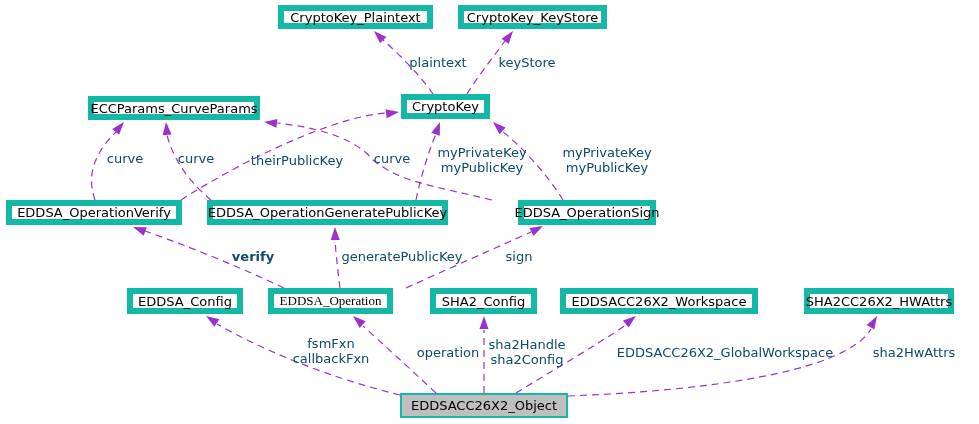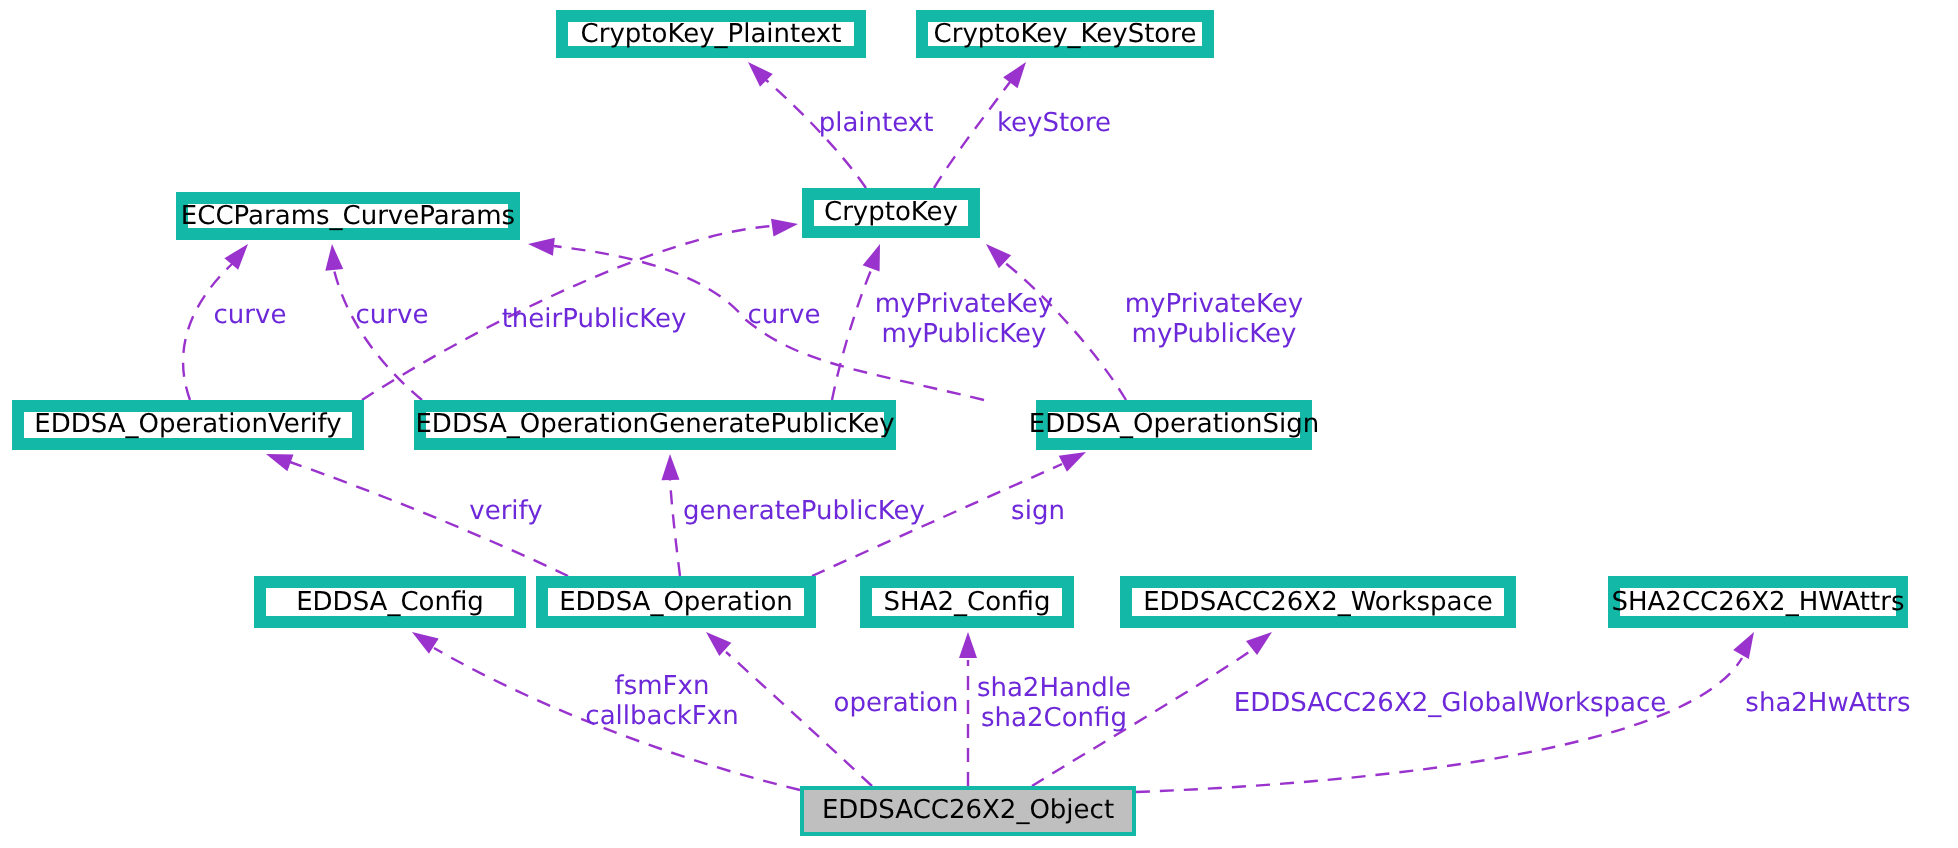--- a/index.html
+++ b/index.html
@@ -24,21 +24,21 @@
   }
   .node.highlighted{
     background:#bfbfbf;
     border-width:2px;
   }
   .edge-label{
     position:absolute;
     transform:translate(-50%,-50%);
     font-size:13px;
     line-height:15px;
-    color:#6d28d9;
+    color:#0c4a6e;
     text-align:center;
     white-space:pre-line;
     pointer-events:none;
   }
 </style>
 </head>
 <body>
 
 <div id="canvas">
   <svg id="edge-layer" width="979" height="424" viewBox="0 0 979 424" xmlns="http://www.w3.org/2000/svg">
@@ -76,39 +76,39 @@
       <polygon points="877,316 874.39711431703,329.5083302491977 866.60288568297,325.0083302491977" fill="#9a32cd"></polygon>
     </svg>
   <div id="node-layer">
       <div class="node" style="left: 278px; top: 5px; width: 155px; height: 24px;">CryptoKey_Plaintext</div>
       <div class="node" style="left: 458px; top: 5px; width: 149px; height: 24px;">CryptoKey_KeyStore</div>
       <div class="node" style="left: 401px; top: 94px; width: 89px; height: 25px;">CryptoKey</div>
       <div class="node" style="left: 88px; top: 96px; width: 172px; height: 24px;">ECCParams_CurveParams</div>
       <div class="node" style="left: 6px; top: 200px; width: 176px; height: 25px;">EDDSA_OperationVerify</div>
       <div class="node" style="left: 207px; top: 200px; width: 241px; height: 25px;">EDDSA_OperationGeneratePublicKey</div>
       <div class="node" style="left: 492px; top: 200px; width: 138px; height: 25px; margin-left: 26px;">EDDSA_OperationSign</div>
-      <div class="node" style="left: 127px; top: 288px; width: 136px; height: 26px;">EDDSA_Config</div>
-      <div class="node" style="left: 268px; top: 288px; width: 140px; height: 26px;">EDDSA_Operation</div>
+      <div class="node" style="left: 127px; top: 288px; width: 116px; height: 26px;">EDDSA_Config</div>
+      <div class="node" style="left: 268px; top: 288px; width: 125px; height: 26px; font-family: Liberation Serif, serif;">EDDSA_Operation</div>
       <div class="node" style="left: 430px; top: 288px; width: 107px; height: 26px;">SHA2_Config</div>
       <div class="node" style="left: 560px; top: 288px; width: 198px; height: 26px;">EDDSACC26X2_Workspace</div>
       <div class="node" style="left: 804px; top: 288px; width: 150px; height: 26px;">SHA2CC26X2_HWAttrs</div>
       <div class="node highlighted" style="left: 400px; top: 393px; width: 168px; height: 25px;">EDDSACC26X2_Object</div>
     </div>
   <div id="label-layer">
       <div class="edge-label" style="left: 438px; top: 62px;">plaintext</div>
       <div class="edge-label" style="left: 527px; top: 62px;">keyStore</div>
       <div class="edge-label" style="left: 125px; top: 158px;">curve</div>
       <div class="edge-label" style="left: 196px; top: 158px;">curve</div>
       <div class="edge-label" style="left: 392px; top: 158px;">curve</div>
       <div class="edge-label" style="left: 297px; top: 160px;">theirPublicKey</div>
       <div class="edge-label" style="left: 482px; top: 160px;">myPrivateKey
 myPublicKey</div>
       <div class="edge-label" style="left: 607px; top: 160px;">myPrivateKey
 myPublicKey</div>
-      <div class="edge-label" style="left: 253px; top: 256px;">verify</div>
+      <div class="edge-label" style="left: 253px; top: 256px; font-weight: bold;">verify</div>
       <div class="edge-label" style="left: 402px; top: 256px;">generatePublicKey</div>
       <div class="edge-label" style="left: 519px; top: 256px;">sign</div>
       <div class="edge-label" style="left: 331px; top: 351px;">fsmFxn
 callbackFxn</div>
       <div class="edge-label" style="left: 448px; top: 352px;">operation</div>
       <div class="edge-label" style="left: 527px; top: 352px;">sha2Handle
 sha2Config</div>
       <div class="edge-label" style="left: 725px; top: 352px;">EDDSACC26X2_GlobalWorkspace</div>
       <div class="edge-label" style="left: 914px; top: 352px;">sha2HwAttrs</div>
     </div>

